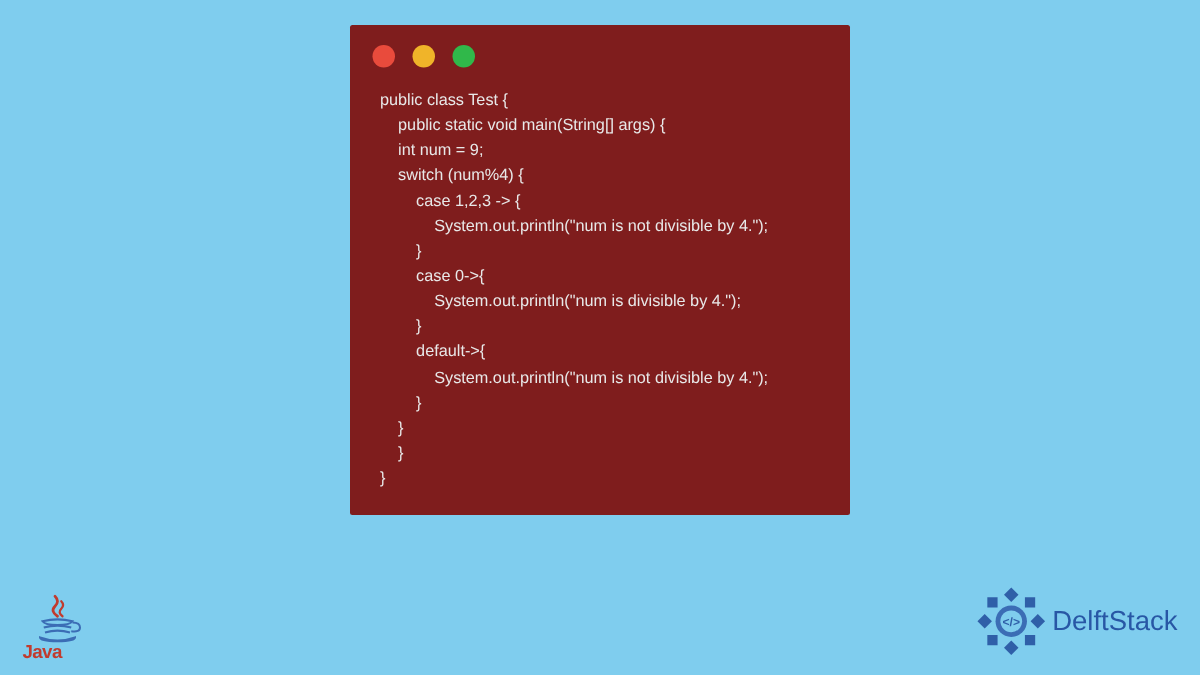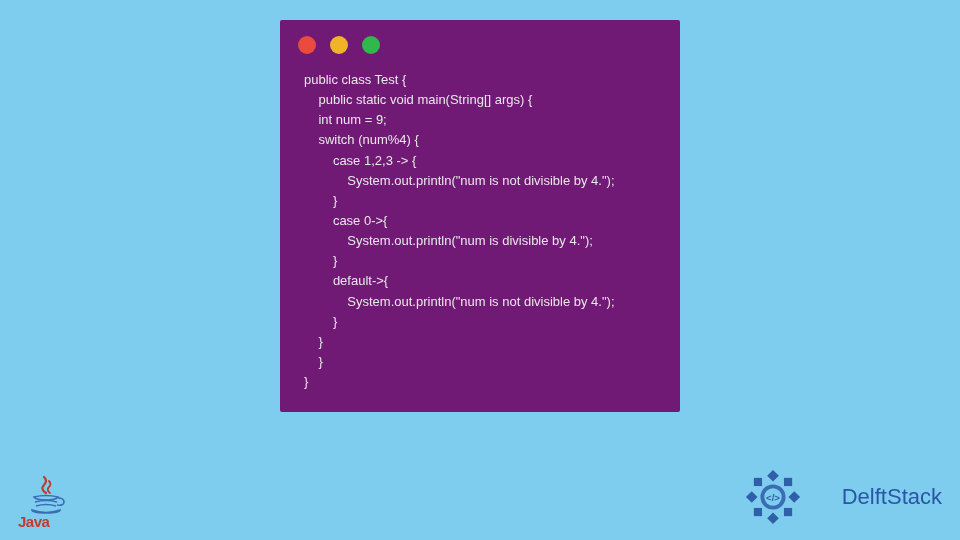--- a/index.html
+++ b/index.html
@@ -9,21 +9,21 @@
     background: #7fcdee;
     position: relative;
     font-family: Arial, Helvetica, sans-serif;
     overflow: hidden;
   }
   .code-window {
     position: absolute;
     left: 280px;
     top: 20px;
     width: 400px;
-    background: #701a75;
+    background: #7f1d1d;
     border-radius: 2px;
     padding-bottom: 16px;
   }
   .traffic-lights {
     display: flex;
     gap: 14px;
     padding: 16px 18px 8px 18px;
   }
   .dot {
     width: 18px;
@@ -72,21 +72,20 @@
   }
   .delft-logo .badge {
     width: 58px;
     height: 58px;
   }
   .delft-logo .text {
     font-family: Arial, sans-serif;
     font-size: 22px;
     color: #2857a5;
     font-weight: 500;
-    margin-left: 36px;
   }
 </style>
 </head>
 <body>
 
 <div class="code-window">
   <div class="traffic-lights">
     <span class="dot red"></span>
     <span class="dot yellow"></span>
     <span class="dot green"></span>

